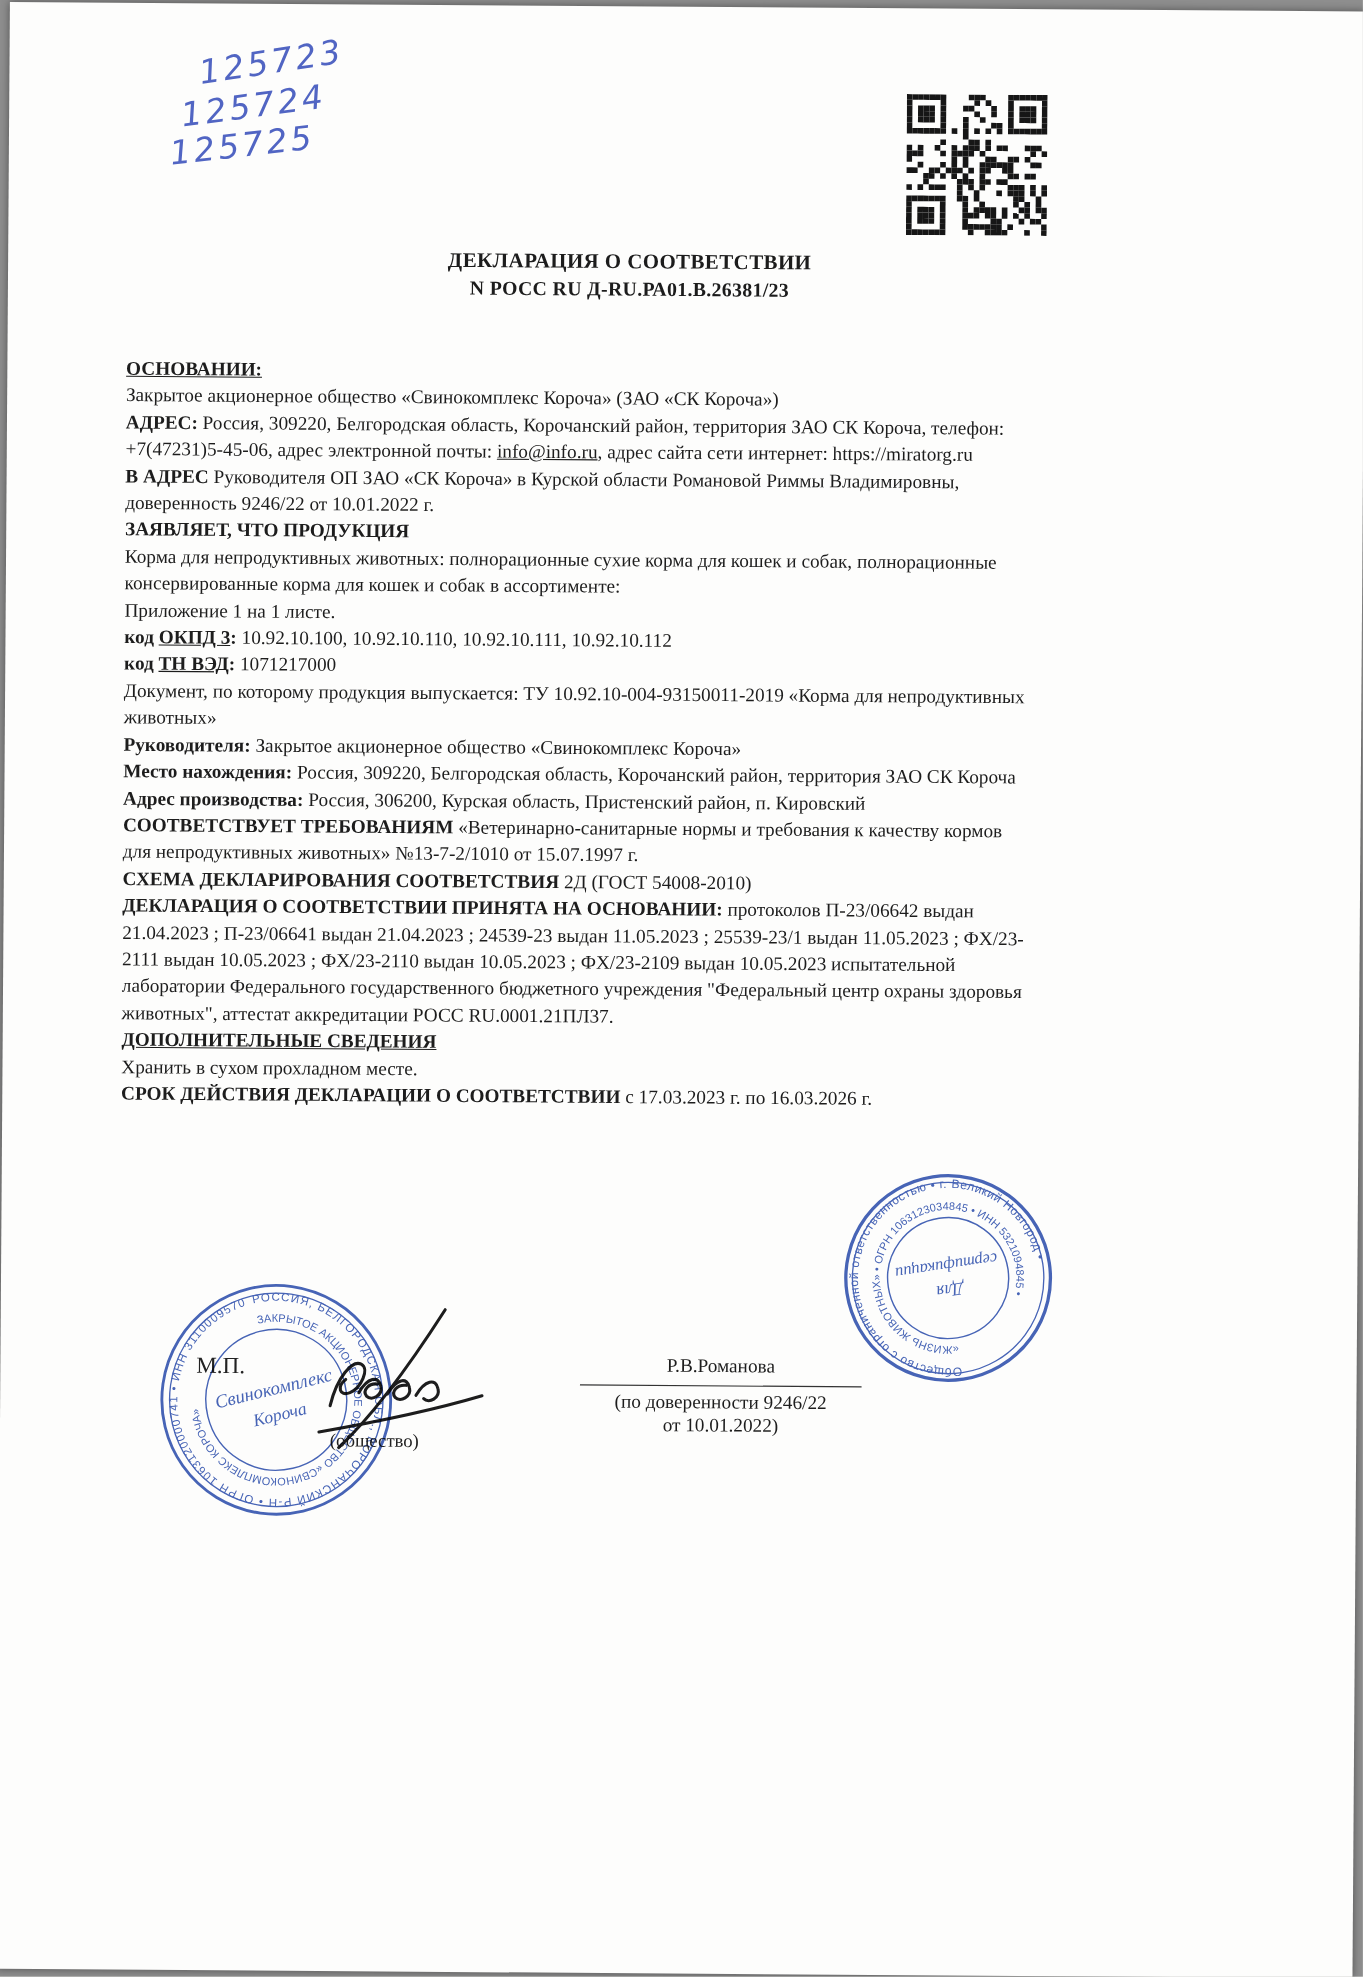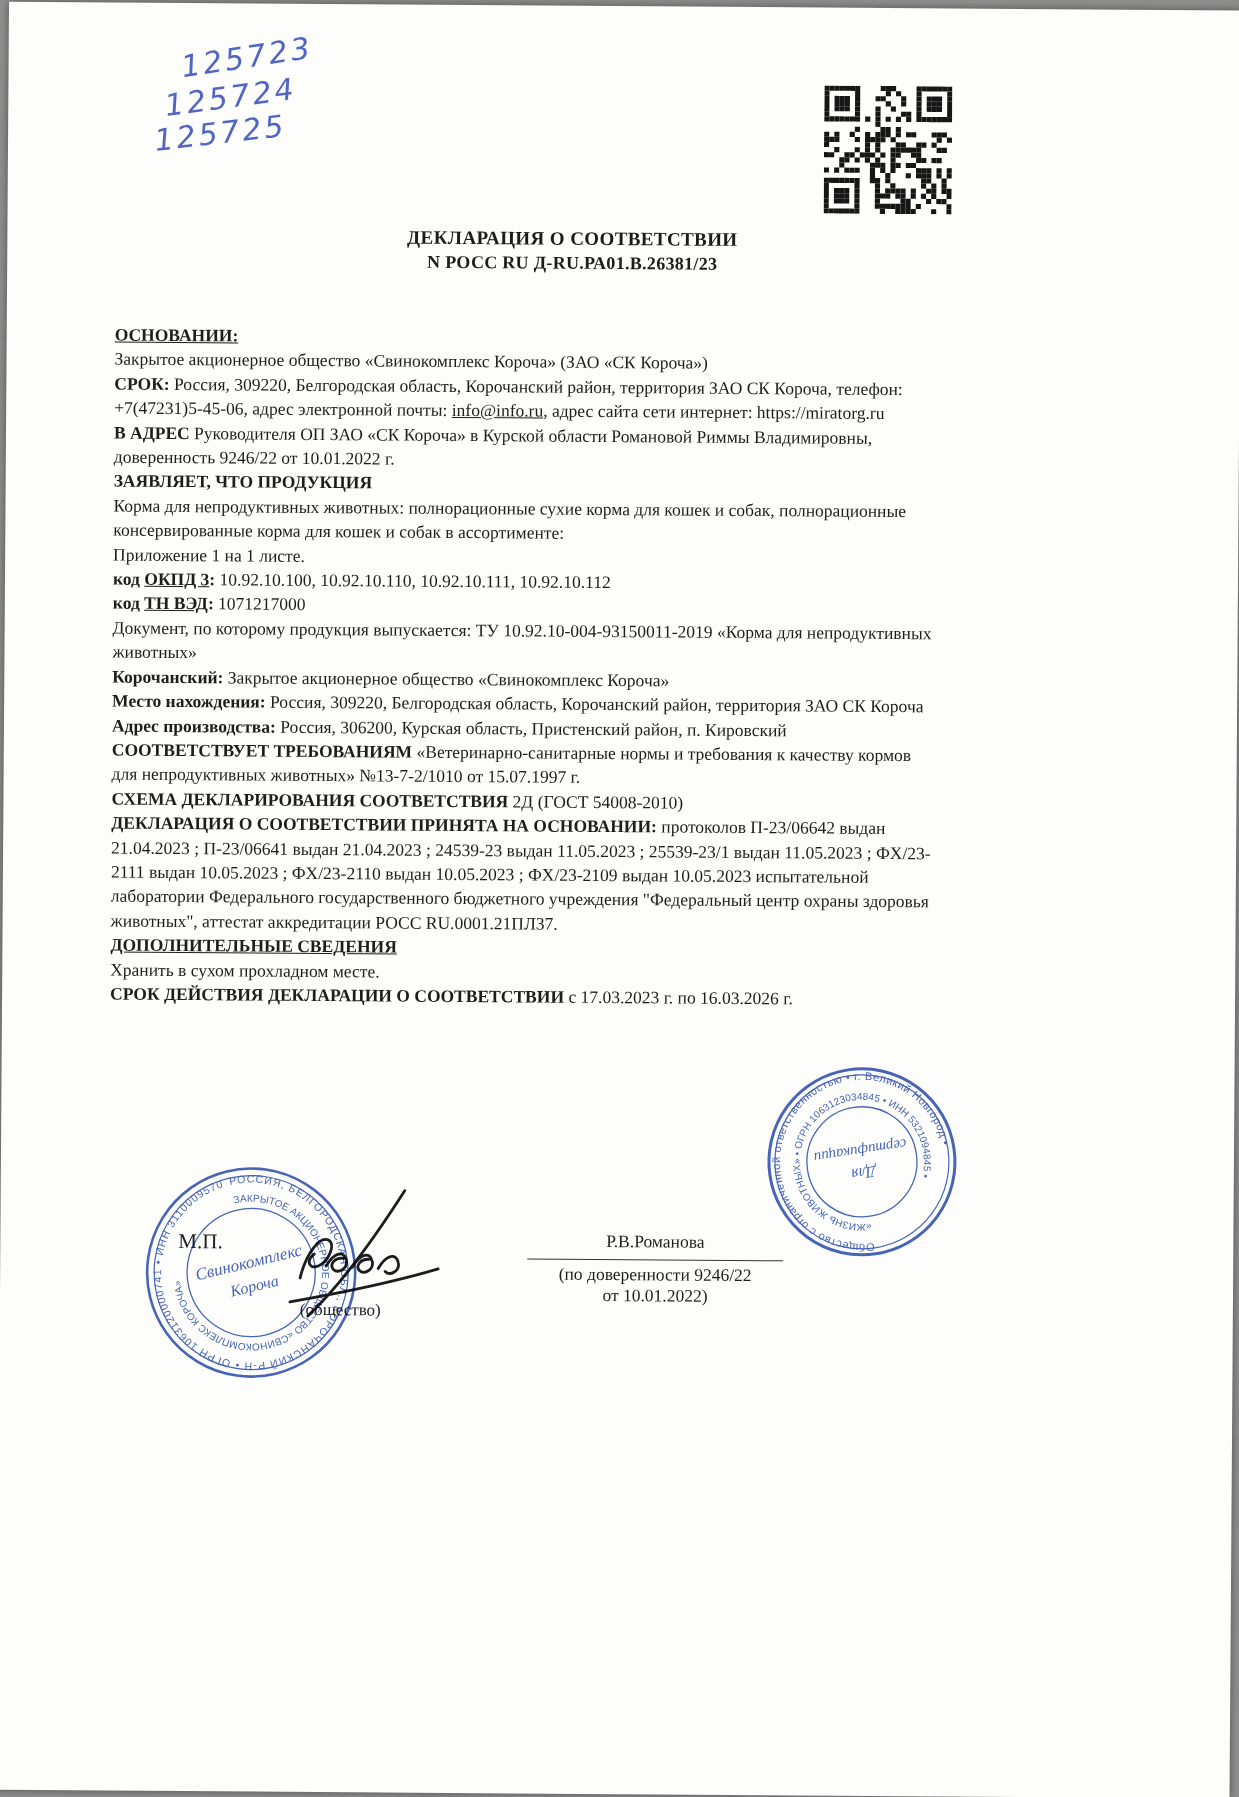--- a/index.html
+++ b/index.html
@@ -345,37 +345,37 @@
 
   <div class="title">
     <div class="t1">ДЕКЛАРАЦИЯ О СООТВЕТСТВИИ</div>
     <div class="t2">N РОСС RU Д-RU.РА01.В.26381/23</div>
   </div>
 
   <div class="content">
     <p><span class="b u">ОСНОВАНИИ:</span></p>
     <p>Закрытое акционерное общество «Свинокомплекс Короча» (ЗАО «СК Короча»)</p>
     <p>
-      <span class="b">СРОК:</span><span> Россия, 309220, Белгородская область, Корочанский район, территория ЗАО СК Короча, телефон: +7(47231)5-45-06, адрес электронной почты: </span><span class="u">info@info.ru</span><span>, адрес сайта сети интернет: https://miratorg.ru</span>
+      <span class="b">АДРЕС:</span><span> Россия, 309220, Белгородская область, Корочанский район, территория ЗАО СК Короча, телефон: +7(47231)5-45-06, адрес электронной почты: </span><span class="u">info@info.ru</span><span>, адрес сайта сети интернет: https://miratorg.ru</span>
     </p>
     <p>
       <span class="b">В АДРЕС</span><span> Руководителя ОП ЗАО «СК Короча» в Курской области Романовой Риммы Владимировны, доверенность 9246/22 от 10.01.2022 г.</span>
     </p>
     <p><span class="b">ЗАЯВЛЯЕТ, ЧТО ПРОДУКЦИЯ</span></p>
     <p>Корма для непродуктивных животных: полнорационные сухие корма для кошек и собак, полнорационные консервированные корма для кошек и собак в ассортименте:</p>
     <p>Приложение 1 на 1 листе.</p>
     <p>
       <span class="b">код </span><span class="b u">ОКПД 3</span><span class="b">:</span><span> 10.92.10.100, 10.92.10.110, 10.92.10.111, 10.92.10.112</span>
     </p>
     <p>
       <span class="b">код </span><span class="b u">ТН ВЭД</span><span class="b">:</span><span> 1071217000</span>
     </p>
     <p>Документ, по которому продукция выпускается: ТУ 10.92.10-004-93150011-2019 «Корма для непродуктивных животных»</p>
     <p>
-      <span class="b">Корочанский:</span><span> Закрытое акционерное общество «Свинокомплекс Короча»</span>
+      <span class="b">Руководителя:</span><span> Закрытое акционерное общество «Свинокомплекс Короча»</span>
     </p>
     <p>
       <span class="b">Место нахождения:</span><span> Россия, 309220, Белгородская область, Корочанский район, территория ЗАО СК Короча</span>
     </p>
     <p>
       <span class="b">Адрес производства:</span><span> Россия, 306200, Курская область, Пристенский район, п. Кировский</span>
     </p>
     <p>
       <span class="b">СООТВЕТСТВУЕТ ТРЕБОВАНИЯМ</span><span> «Ветеринарно-санитарные нормы и требования к качеству кормов для непродуктивных животных» №13-7-2/1010 от 15.07.1997 г.</span>
     </p>

